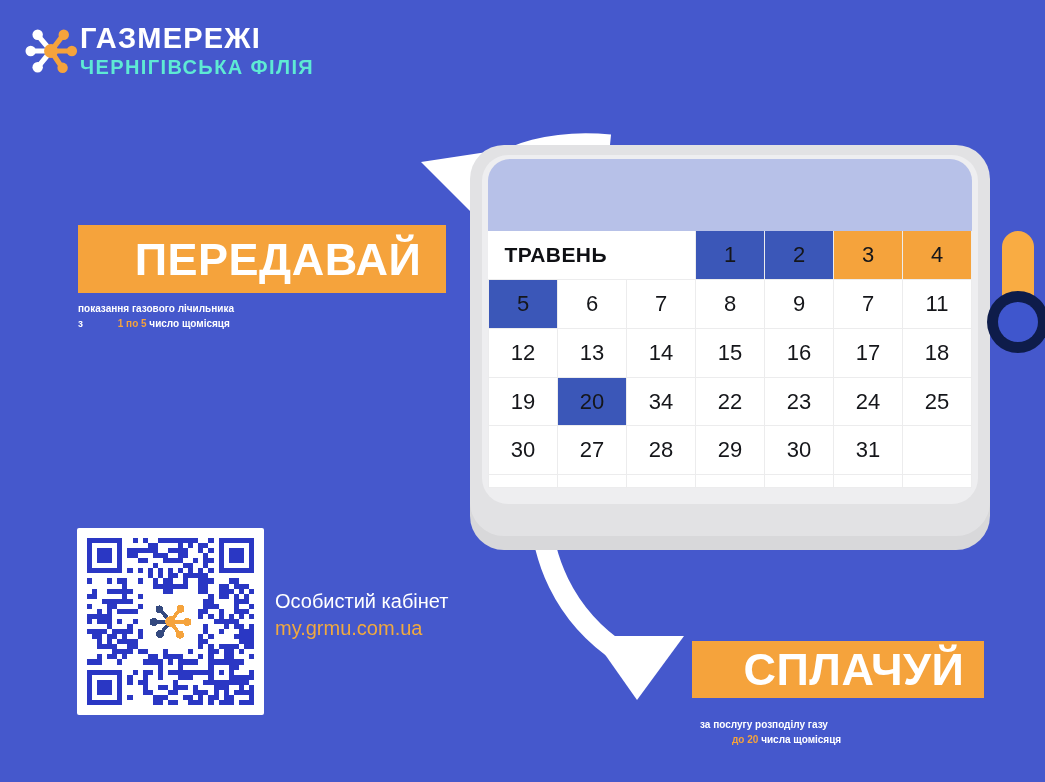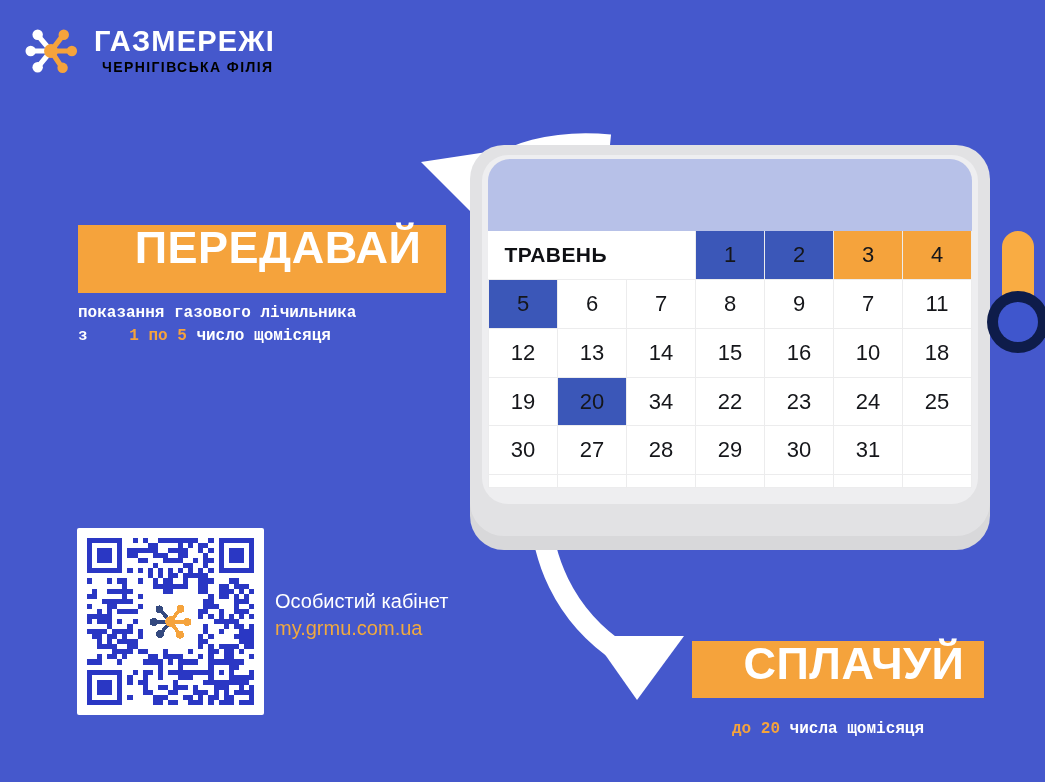--- a/index.html
+++ b/index.html
@@ -5,45 +5,45 @@
   * { margin:0; padding:0; box-sizing:border-box; }
   html,body { width:1045px; height:782px; }
   body {
     background:#4558cc;
     font-family:"Liberation Sans", sans-serif;
     position:relative;
     overflow:hidden;
   }
 
   
-  #logo { position:absolute; left:22px; top:22px; display:flex; align-items:center; gap:14px; }
+  #logo { position:absolute; left:22px; top:22px; display:flex; align-items:center; }
   #logo-mark { width:58px; height:58px; flex:0 0 58px; }
   #logo-text { display:flex; flex-direction:column; justify-content:center; }
   #logo-title {
     color:#ffffff; font-size:29px; font-weight:bold; letter-spacing:1.2px; line-height:1.02;
   }
   #logo-sub {
-    color:#000000; font-size:14px; font-weight:bold; letter-spacing:1.4px;
-    line-height:1.1; margin-top:3px;margin-left:8px;
+    color:#5eead4; font-size:20px; font-weight:bold; letter-spacing:1.4px;
+    line-height:1.1; margin-top:3px;
   }
 
   
   .banner {
     position:absolute;
     background:#f5a33c;
-    display:flex; align-items:flex-start; justify-content:center;padding-left:32px;
+    display:flex; align-items:center; justify-content:center;padding-left:32px;
   }
   .banner-label {
     color:#ffffff; font-weight:bold; line-height:1;
     letter-spacing:0.5px; font-size:45px;
   }
   #banner-peredavai { left:78px; top:225px; width:368px; height:68px; }
   #banner-splachui  { left:692px; top:641px; width:292px; height:57px; }
 
-  .caption { position:absolute; color:#ffffff; font-size:16px; font-weight:bold; line-height:1.45;font-family:Liberation Mono, monospace; }
+  .caption { position:absolute; color:#ffffff; font-size:10px; font-weight:bold; line-height:1.45; }
   #caption-peredavai { left:78px; top:302px; width:400px; }
   #caption-splachui  { left:700px; top:718px; width:340px; }
   .hl { color:#f5a33c;margin-left:32px; }
 
   
   #calendar { position:absolute; left:470px; top:145px; width:520px; height:405px; }
   #cal-frame {
     position:absolute; inset:0;
     background:#e2e2e4; border-radius:34px;
     box-shadow:inset 0 -14px 0 rgba(0,0,0,0.045);
@@ -169,21 +169,21 @@
               <td>9</td>
               <td class="wknd">7</td>
               <td class="wknd">11</td>
             </tr>
             <tr>
               <td>12</td>
               <td>13</td>
               <td>14</td>
               <td>15</td>
               <td>16</td>
-              <td class="wknd">10</td>
+              <td class="wknd">17</td>
               <td class="wknd">18</td>
             </tr>
             <tr>
               <td>19</td>
               <td class="blue">20</td>
               <td>34</td>
               <td>22</td>
               <td>23</td>
               <td class="wknd">24</td>
               <td class="wknd">25</td>
@@ -227,20 +227,21 @@
   <div>показання газового лічильника</div>
   <div>
     <span>з </span><span class="hl">1 по 5</span><span> число щомісяця</span>
   </div>
 </div>
 
 <div class="banner" id="banner-splachui">
   <span class="banner-label">СПЛАЧУЙ</span>
 </div>
 <div class="caption" id="caption-splachui">
+  <div>за послугу розподілу газу</div>
   <div>
     <span class="hl">до 20</span><span> числа щомісяця</span>
   </div>
 </div>
 
 <div id="qr-block">
   <div id="qr">
     <svg id="qr-canvas" viewBox="0 0 33 33" shape-rendering="crispEdges">
       <rect width="33" height="33" fill="#ffffff"></rect>
       <g id="qr-modules" fill="#2a37c4">

